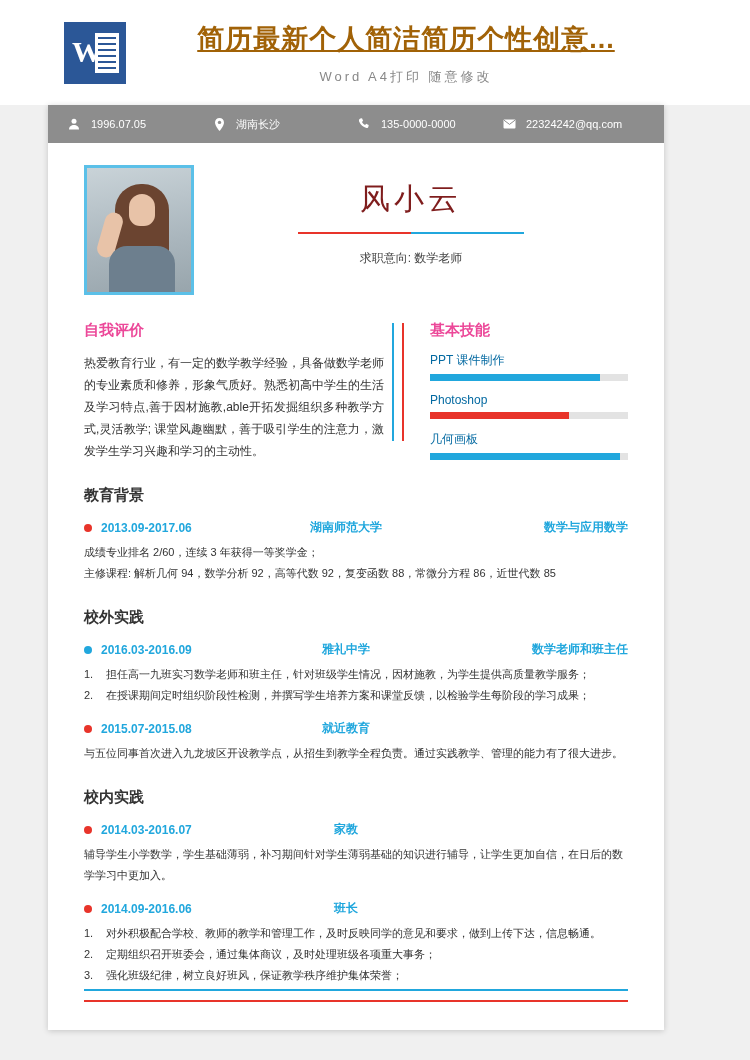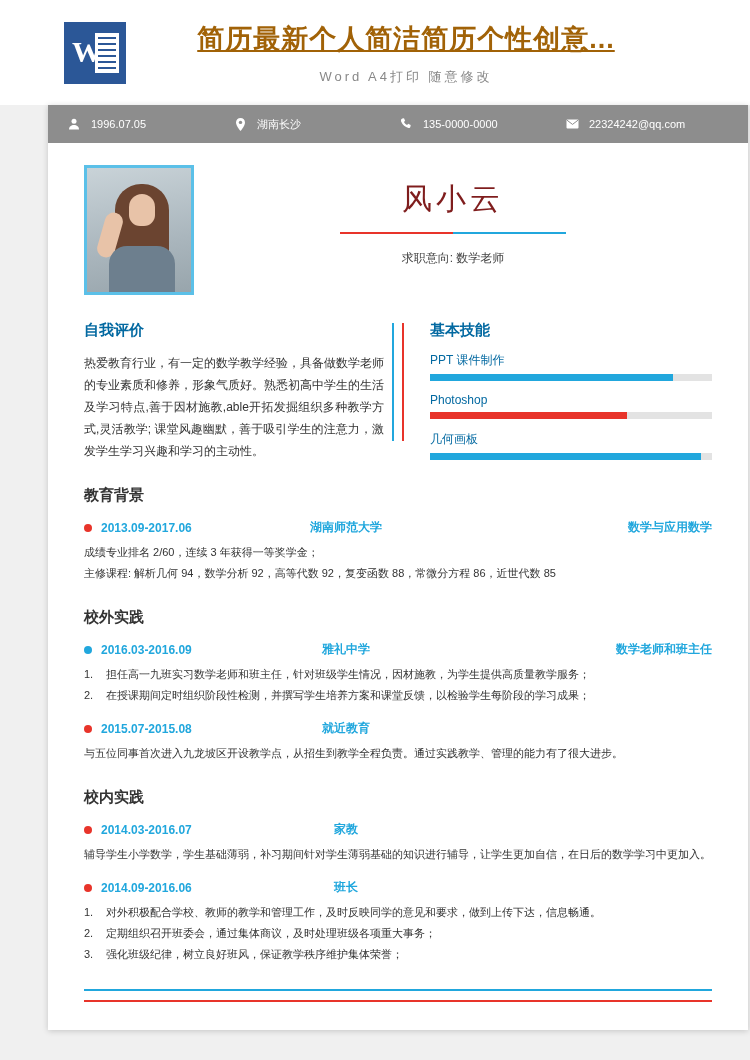--- a/index.html
+++ b/index.html
@@ -63,21 +63,21 @@
     font-size: 13px;
     color: #888888;
     letter-spacing: 3px;
     margin-top: 12px;
   }
 
   
   .sheet {
     position: absolute;
     left: 48px; top: 105px;
-    width: 700px; height: 925px;
+    width: 616px; height: 925px;
     background: #ffffff;
     box-shadow: 0 1px 6px rgba(0,0,0,0.18);
   }
 
   
   .contactbar {
     height: 38px;
     background: #8d8d8d;
     display: flex;
     align-items: center;
@@ -157,21 +157,21 @@
   .name-rules i { height: 2px; flex: 1 1 50%; display: block; }
   .name-rules .r { background: #e8342a; }
   .name-rules .b { background: #21a7dd; }
   .jobintent {
     margin-top: 16px;
     font-size: 12px; color: #444444;
   }
 
   
   .sec-title {
-    font-size: 15px; color: #0369a1;
+    font-size: 15px; color: #ec4899;
     font-weight: bold;
     margin: 0 0 6px 0;
   }
   .sec-title.dark { color: #333333; }
 
   
   .midblock { display: flex; margin-top: 26px; }
   .col-left { width: 300px; }
   .col-right { flex: 1 1 auto; padding-left: 46px; position: relative; }
   .col-right .bar-r, .col-right .bar-b {

